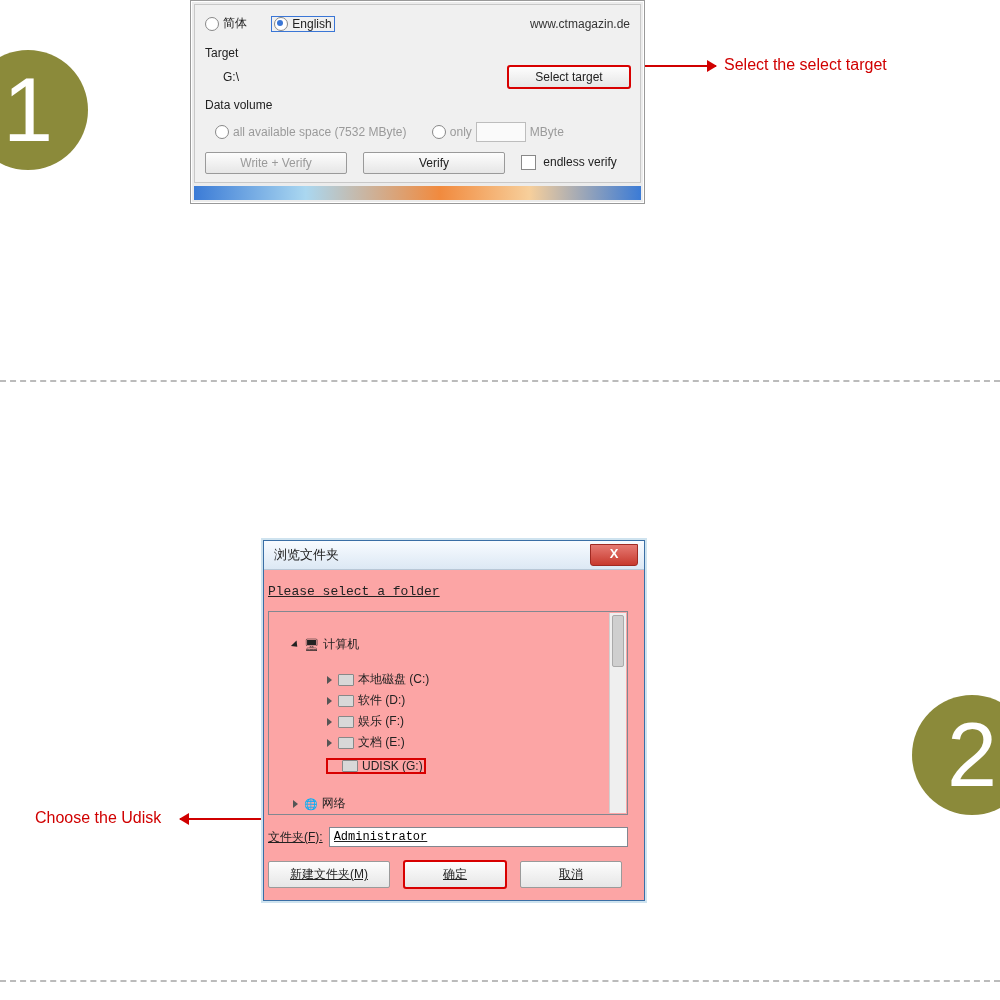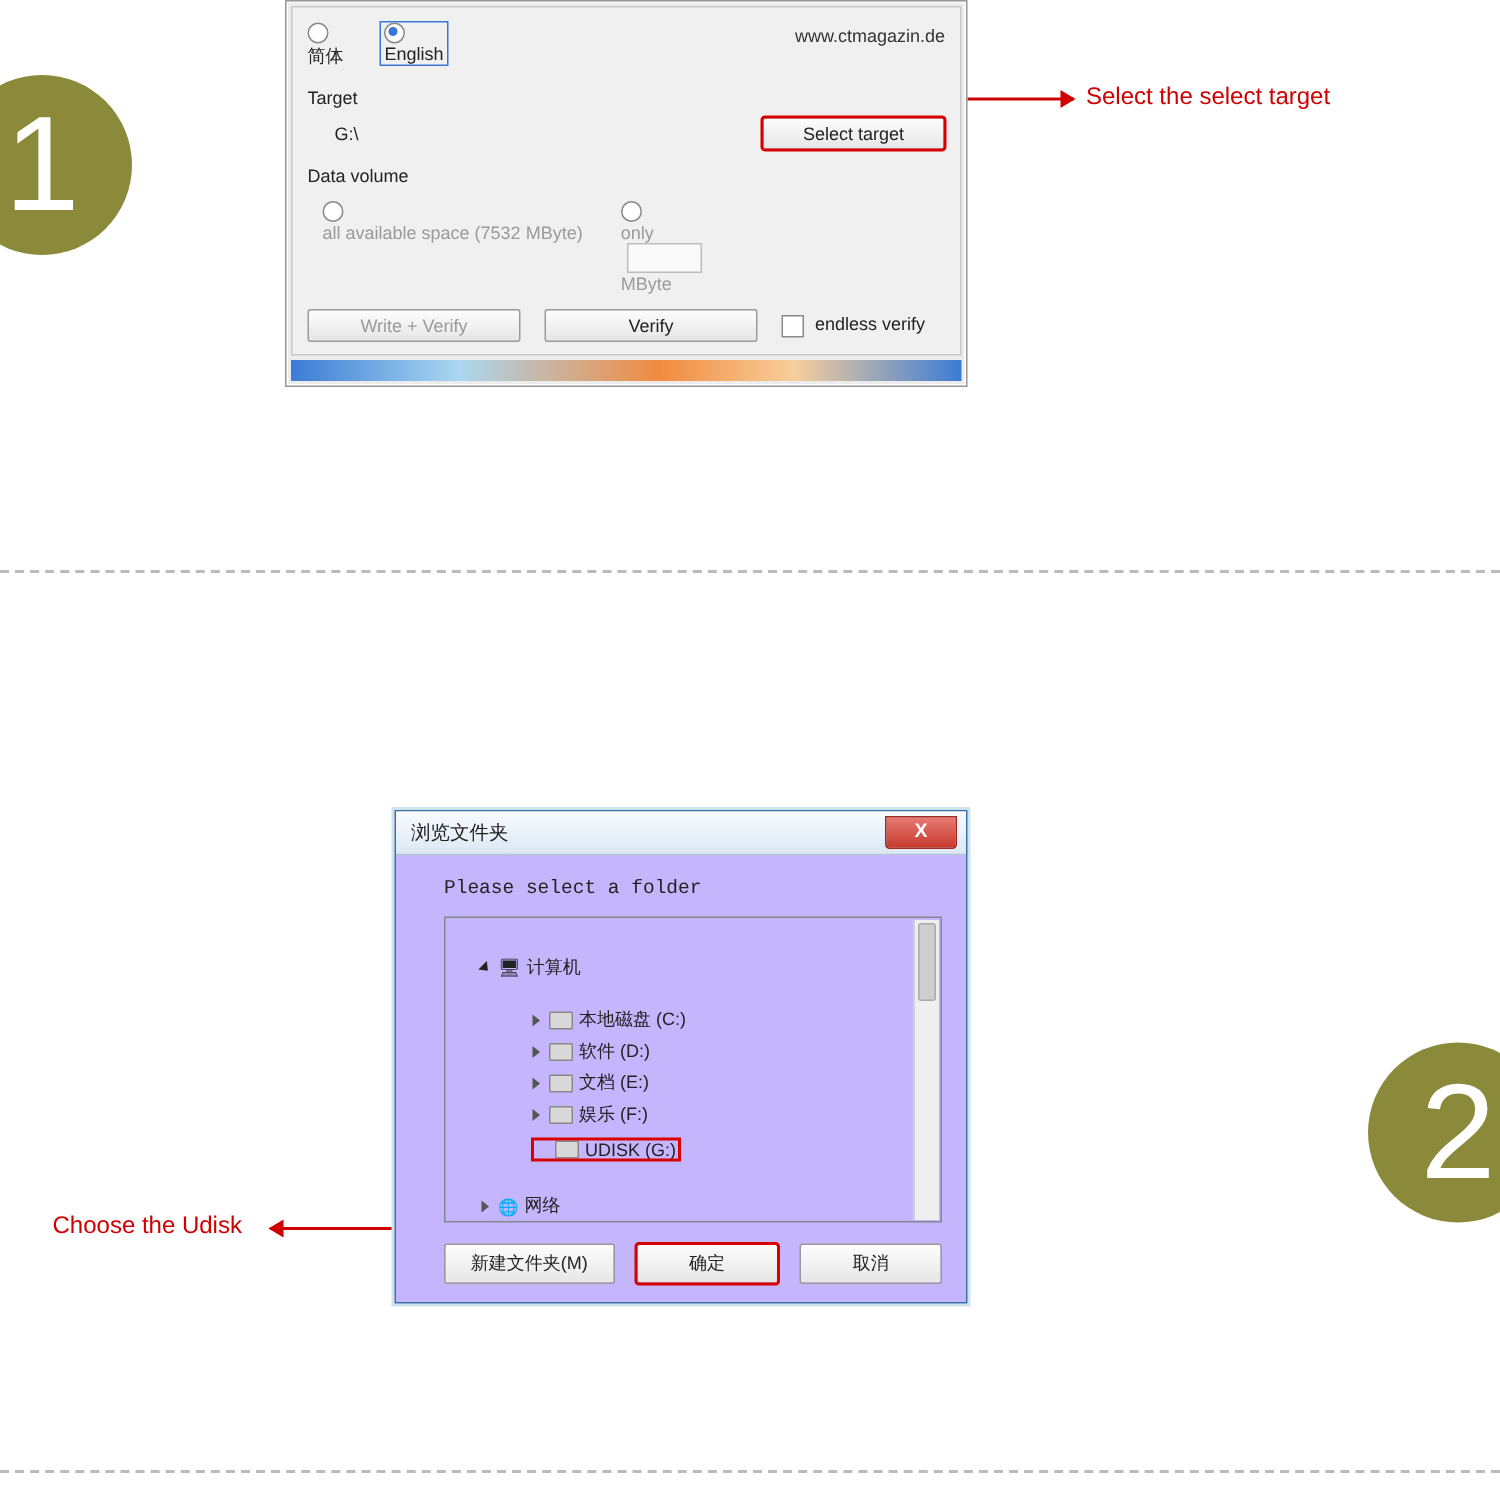--- a/index.html
+++ b/index.html
@@ -74,21 +74,21 @@
     padding: 3px;
     box-sizing: border-box;
   }
   .panel {
     background: #f0f0f0;
     border: 1px solid #c8c8c8;
     padding: 8px 10px;
     box-sizing: border-box;
   }
   .lang-row { position: relative; padding: 2px 0 8px 0; }
-  .radio { display:inline-flex; margin-right: 22px; font-size:12px;flex-direction:column;}
+  .radio { display:inline-flex; align-items:center; margin-right: 22px; font-size:12px;}
   .radio .dot {
     width: 12px; height:12px; border:1px solid #888; border-radius:50%;
     margin-right:4px; display:inline-block; position:relative; background:#fff;
   }
   .radio.selected .dot::after{
     content:""; position:absolute; left:2px; top:2px; width:6px; height:6px;
     background:#3a76d6; border-radius:50%;
   }
   .url { position:absolute; right:0; top:4px; color:#333; }
   .group-title { font-size:12px; margin: 4px 0 4px 0; }
@@ -141,21 +141,21 @@
     width: 46px; height: 20px;
     background: linear-gradient(#e67a73,#c83a2e);
     border:1px solid #a02a22;
     border-radius: 0 0 3px 3px;
     color:#fff; text-align:center;
     font-weight:bold; font-size:13px;
     line-height:18px;
     margin-right:6px;
     cursor:pointer;
   }
-  .dlg-body { padding: 14px 16px 12px 32px; background:#c4b5fd; }
+  .dlg-body { padding: 14px 16px 12px 4px; background:#fca5a5;text-decoration:underline; }
   .instr { font-family: "Courier New", monospace; font-size:13px; margin-bottom:12px; }
   .tree-box {
     border:1px solid #828790;
     height: 190px;
     padding: 6px 4px;
     overflow:auto;
     position:relative;
   }
   .tree ul { list-style:none; margin:16px; padding-left: 18px; }
   .tree li { padding: 2px 0; white-space:nowrap; }
@@ -261,46 +261,50 @@
                     <span>本地磁盘 (C:)</span>
                   </span></li>
               <li><span class="node">
                     <span class="tri"></span>
                     <span class="ico-drive"></span>
                     <span>软件 (D:)</span>
                   </span></li>
               <li><span class="node">
                     <span class="tri"></span>
                     <span class="ico-drive"></span>
-                    <span>文档 (E:)</span>
+                    <span>娱乐 (F:)</span>
                   </span></li>
               <li><span class="node">
                     <span class="tri"></span>
                     <span class="ico-drive"></span>
-                    <span>娱乐 (F:)</span>
+                    <span>文档 (E:)</span>
                   </span></li>
               <li><span class="node red-box" style="padding:0 2px">
                     <span style="width:9px;display:inline-block"></span>
                     <span class="ico-drive"></span>
                     <span>UDISK (G:)</span>
                   </span></li>
             </ul>
           </li>
           <li><span class="node">
                 <span class="tri"></span>
                 <span class="ico-network"></span>
                 <span>网络</span>
               </span></li>
         </ul>
       </div>
       <div class="scrollbar-v">
           <div class="thumb"></div>
         </div>
     </div>
 
+    <div class="folder-row">
+      <span>文件夹(F):</span>
+      <input class="folder-input" value="Administrator" style="">
+    </div>
 
     <div class="dlg-buttons">
       <span class="btn newf">新建文件夹(M)</span>
       <span class="btn red-box">确定</span>
       <span class="btn">取消</span>
     </div>
   </div>
 </div>
 
 </body></html>

